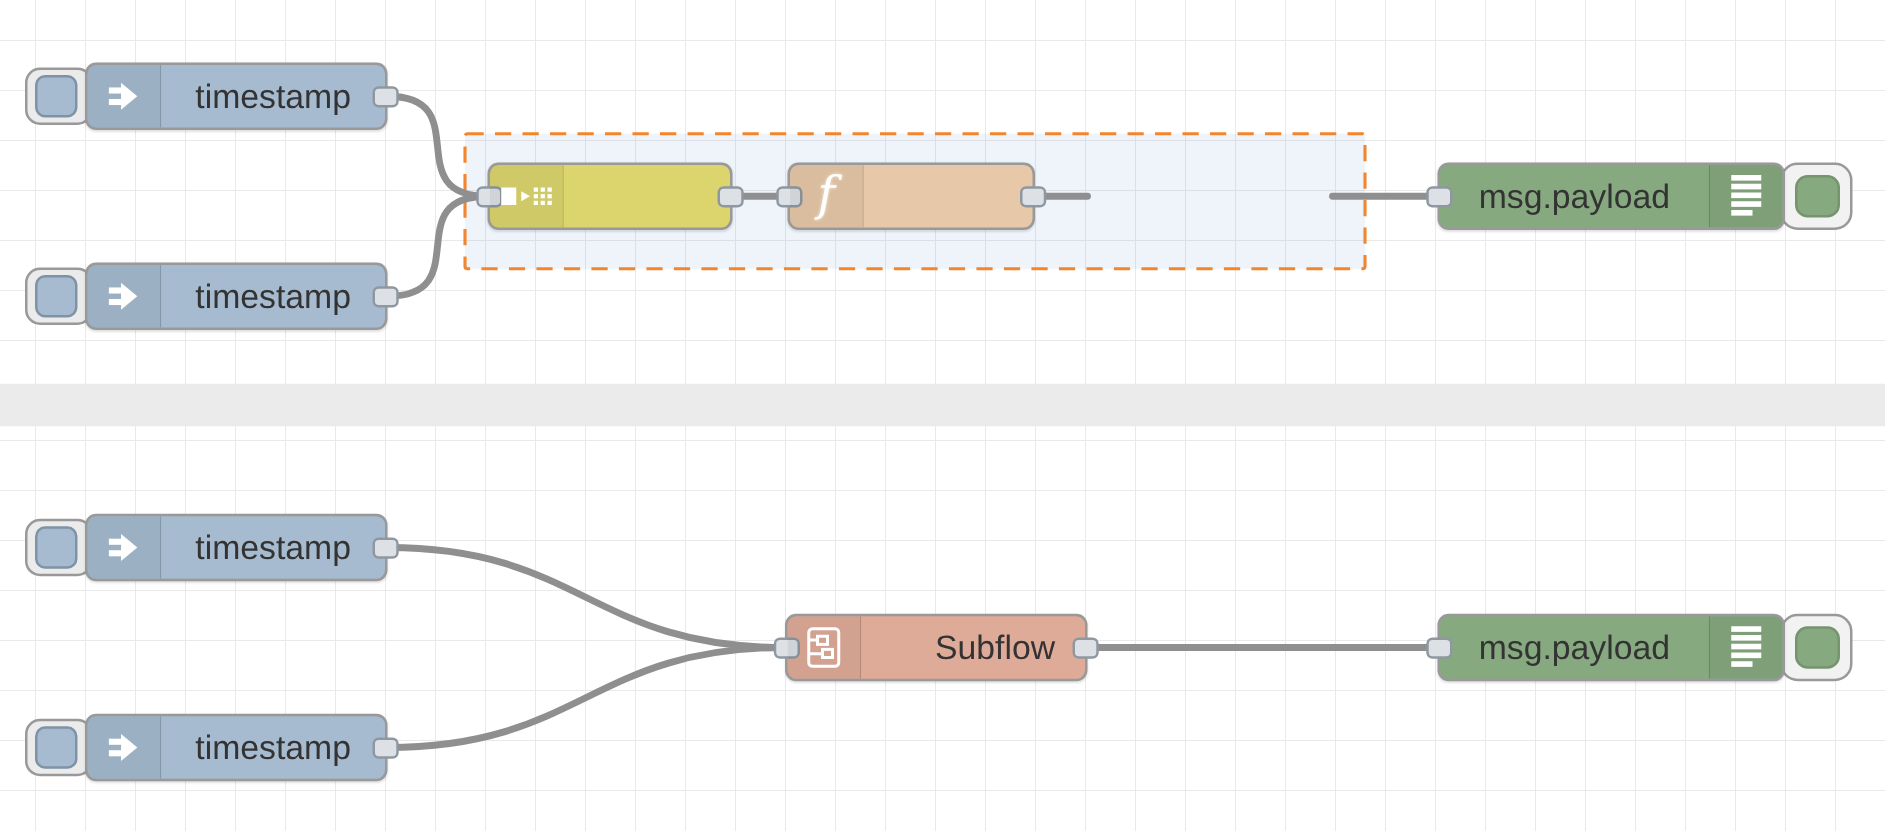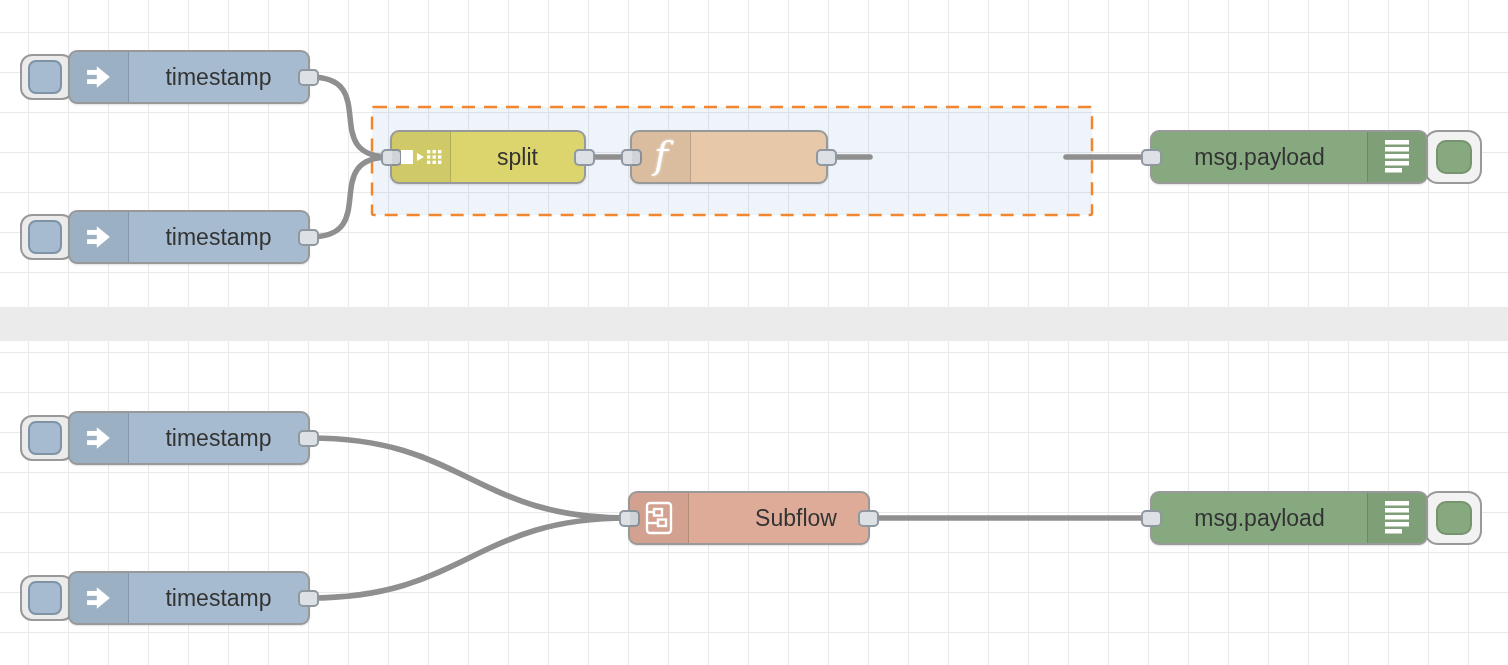--- a/index.html
+++ b/index.html
@@ -35,21 +35,21 @@
   .icon-box{
     width:58px;flex:0 0 58px;
     background:rgba(0,0,0,0.055);
     display:flex;align-items:center;justify-content:center;
     position:relative;
   }
   .icon-left{border-right:1px solid rgba(0,0,0,0.15);border-radius:7px 0 0 7px;}
   .icon-right{border-left:1px solid rgba(0,0,0,0.15);border-radius:0 7px 7px 0;}
   .node-label{
     flex:1;display:flex;align-items:center;justify-content:center;
-    font-size:23px;color:#333;white-space:nowrap;padding:0 8px;
+    font-size:27px;color:#333;white-space:nowrap;padding:0 8px;
   }
   .fn-glyph{
     color:#fff;font-family:"DejaVu Serif",serif;
     font-style:italic;font-size:38px;line-height:1;
     text-shadow:0 0 3px rgba(255,255,255,0.7);
     transform:translateY(-2px);
   }
   .port{
     position:absolute;width:21px;height:17px;
     background:#dde1e5;border:2px solid #8f98a1;border-radius:5px;
@@ -136,21 +136,20 @@
             <rect x="38" y="4" width="3.4" height="3.4"></rect>
           <rect x="27" y="9.3" width="3.4" height="3.4"></rect>
             <rect x="32.5" y="9.3" width="3.4" height="3.4"></rect>
             <rect x="38" y="9.3" width="3.4" height="3.4"></rect>
           <rect x="27" y="14.6" width="3.4" height="3.4"></rect>
             <rect x="32.5" y="14.6" width="3.4" height="3.4"></rect>
             <rect x="38" y="14.6" width="3.4" height="3.4"></rect>
         </g>
       </svg>
     </div>
-    <div class="node-label">split</div>
     <span class="port port-out"></span>
   </div>
 
   <div class="node node-function" style="left:630px;top:130px;width:198px;">
     <span class="port port-in"></span>
     <div class="icon-box icon-left">
       <span class="fn-glyph">f</span>
     </div>
     <div class="node-label"></div>
     <span class="port port-out"></span>

